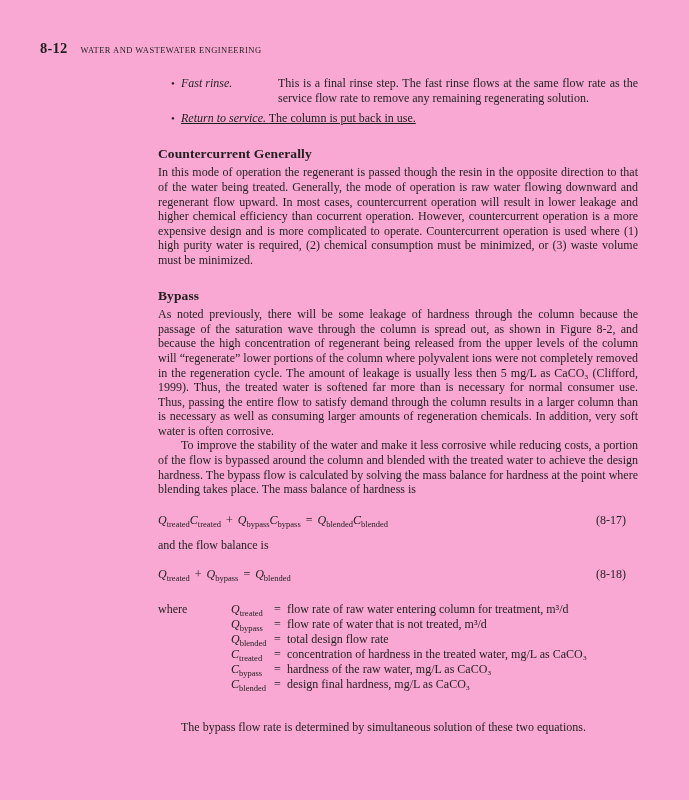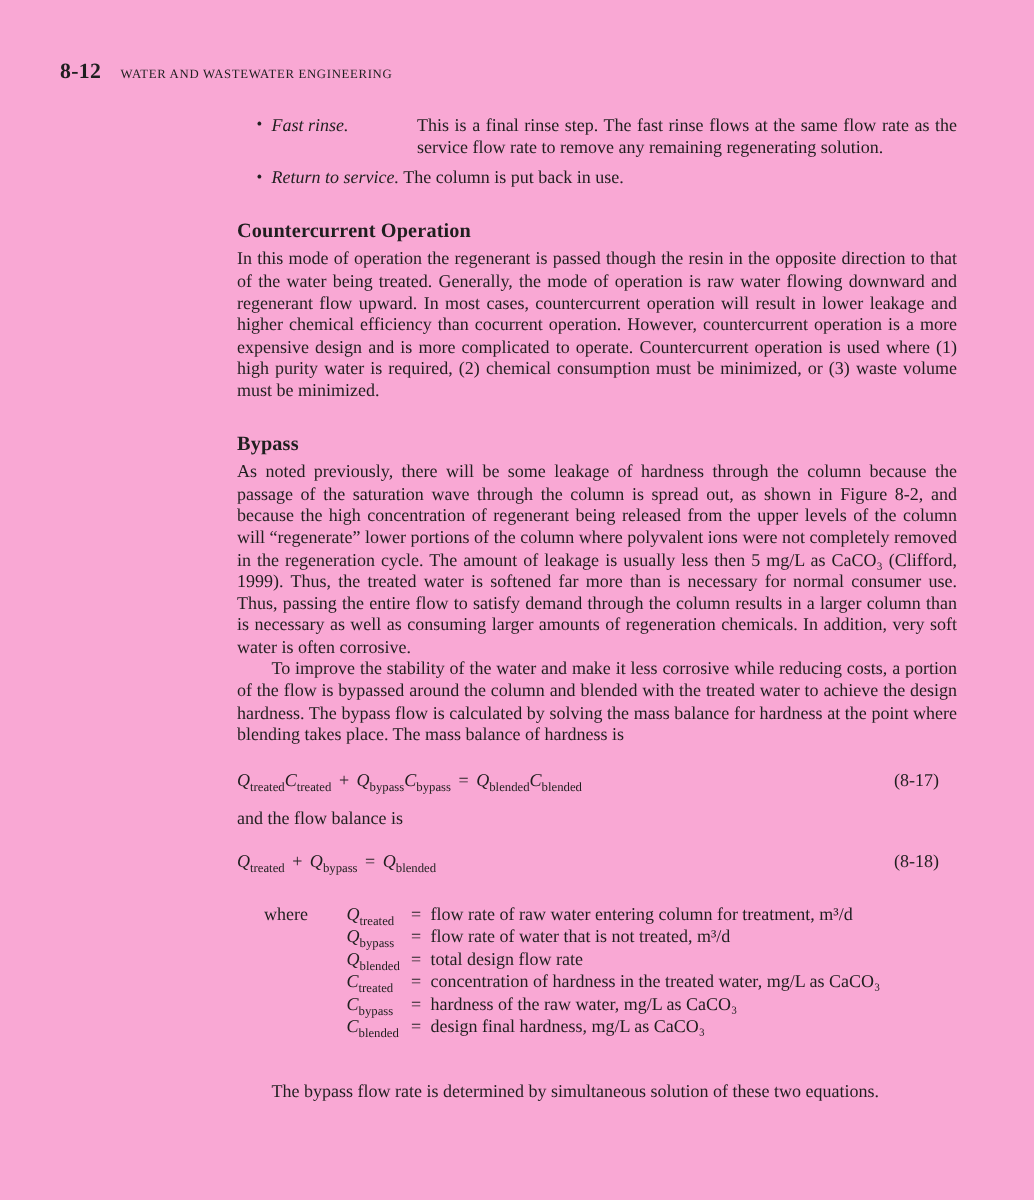--- a/index.html
+++ b/index.html
@@ -33,42 +33,42 @@
     width: 480px;
     margin-top: 19px;
     font-size: 12px;
     line-height: 14.6px;
   }
   .bullet-list { list-style: none; }
   .bullet-item { display: flex; margin-left: 13px; margin-bottom: 6px; }
   .marker { width: 10px; font-size: 11px; }
   .blabel { width: 97px; font-style: italic; flex-shrink: 0; }
   .btext { flex: 1; text-align: justify; }
-  .bullet-item.inline-item .binline { flex: 1; }
+  .bullet-item.inline-item .binline { flex: 1; text-decoration: underline; }
   .binline .blabel-inline { font-style: italic; }
   h2.sec-heading {
     font-size: 13.5px;
     font-weight: bold;
     margin-top: 21px;
     margin-bottom: 4px;
     letter-spacing: 0.1px;
   }
   p.body-p { text-align: justify; }
   p.indent { text-indent: 23px; }
   .equation {
     position: relative;
     margin: 16px 0 11px 0;
   }
   .equation sub, .wvar sub { font-size: 8.5px; line-height: 0; letter-spacing: 0; }
   .equation .op { padding: 0 2px; }
   .eq-num { position: absolute; right: 12px; top: 0; margin-left: 24px; }
   .connector { margin-bottom: 9px; }
   .equation.second { margin: 14px 0 20px 0; }
   .where-block { position: relative; padding-left: 34px; margin-bottom: 12px; }
-  .where-lead { position: absolute; left: 18px; top: 0; }
+  .where-lead { position: absolute; left: 0; top: 0; }
   .where-row { display: flex; line-height: 15px; margin-left: 39px; }
   .wvar { width: 43px; flex-shrink: 0; }
   .weq { width: 13px; flex-shrink: 0; }
   .wdef { flex: 1; }
   .closing { margin-top: 28px; }
 </style>
 </head>
 <body>
 
 <div class="page">
@@ -85,21 +85,21 @@
         <span class="marker">•</span>
         <span class="blabel">Fast rinse.</span>
         <span class="btext">This is a final rinse step. The fast rinse flows at the same flow rate as the service flow rate to remove any remaining regenerating solution.</span>
       </li>
       <li class="bullet-item inline-item">
         <span class="marker">•</span>
         <span class="binline"><span class="blabel-inline">Return to service.</span> <span>The column is put back in use.</span></span>
       </li>
     </ul>
 
-    <h2 class="sec-heading">Countercurrent Operation</h2>
+    <h2 class="sec-heading">Countercurrent Generally</h2>
     <p class="body-p">In this mode of operation the regenerant is passed though the resin in the opposite direction to that of the water being treated. Generally, the mode of operation is raw water flowing downward and regenerant flow upward. In most cases, countercurrent operation will result in lower leakage and higher chemical efficiency than cocurrent operation. However, countercurrent operation is a more expensive design and is more complicated to operate. Countercurrent operation is used where (1) high purity water is required, (2) chemical consumption must be minimized, or (3) waste volume must be minimized.</p>
 
     <h2 class="sec-heading">Bypass</h2>
     <p class="body-p">As noted previously, there will be some leakage of hardness through the column because the passage of the saturation wave through the column is spread out, as shown in Figure 8-2, and because the high concentration of regenerant being released from the upper levels of the column will “regenerate” lower portions of the column where polyvalent ions were not completely removed in the regeneration cycle. The amount of leakage is usually less then 5 mg/L as CaCO₃ (Clifford, 1999). Thus, the treated water is softened far more than is necessary for normal consumer use. Thus, passing the entire flow to satisfy demand through the column results in a larger column than is necessary as well as consuming larger amounts of regeneration chemicals. In addition, very soft water is often corrosive.</p>
     <p class="body-p indent">To improve the stability of the water and make it less corrosive while reducing costs, a portion of the flow is bypassed around the column and blended with the treated water to achieve the design hardness. The bypass flow is calculated by solving the mass balance for hardness at the point where blending takes place. The mass balance of hardness is</p>
 
     <div class="equation">
       <span class="eq-body"><i>Q</i><sub>treated</sub><i>C</i><sub>treated</sub><span class="op"> + </span><i>Q</i><sub>bypass</sub><i>C</i><sub>bypass</sub><span class="op"> = </span><i>Q</i><sub>blended</sub><i>C</i><sub>blended</sub></span>
       <span class="eq-num">(8-17)</span>
     </div>

